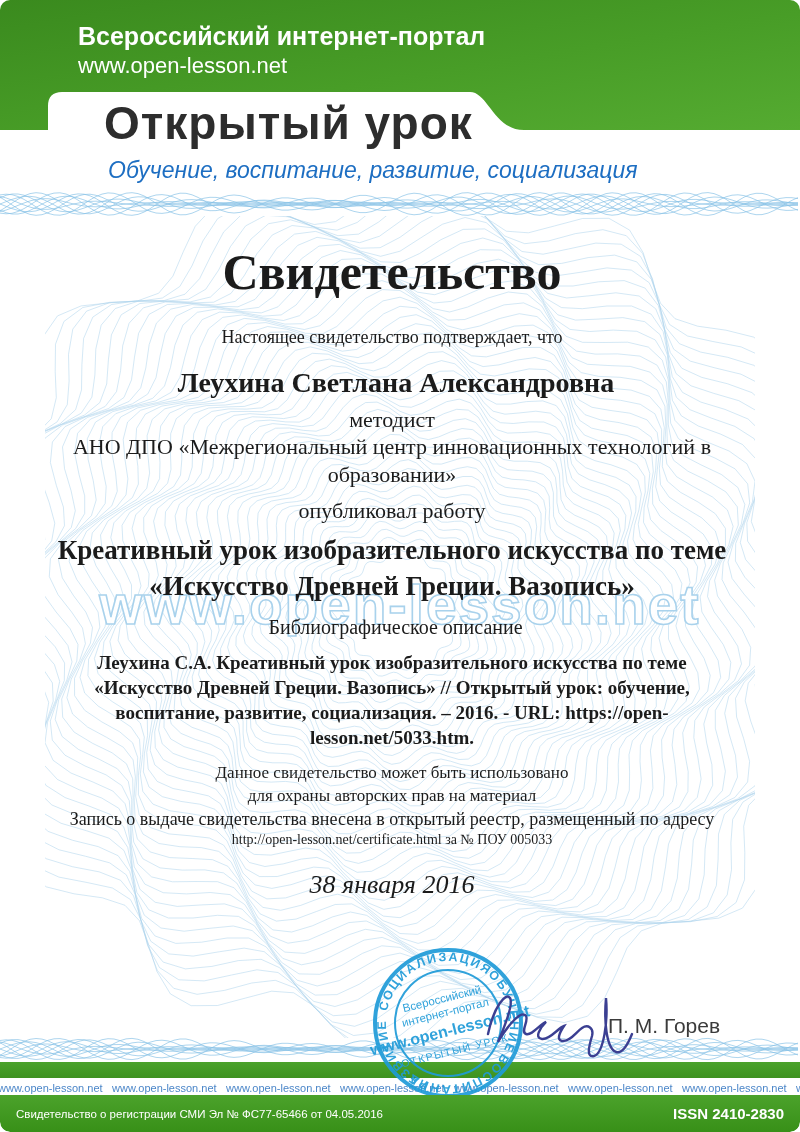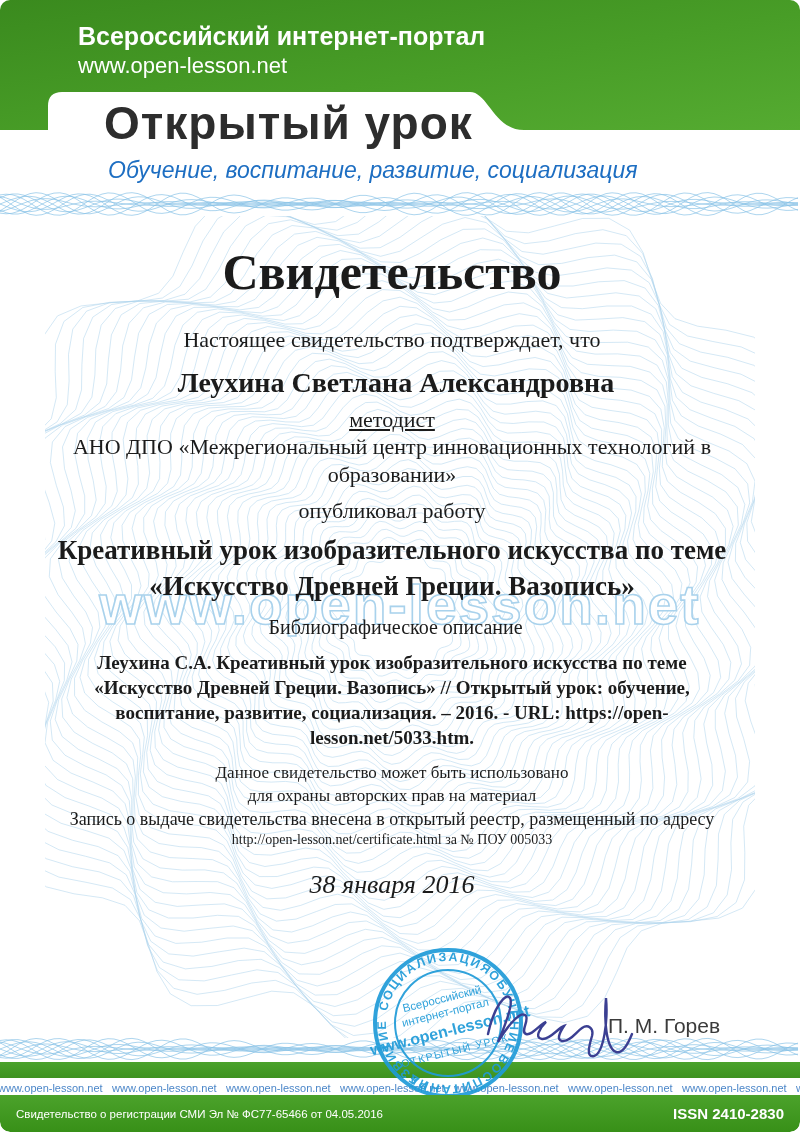--- a/index.html
+++ b/index.html
@@ -18,23 +18,23 @@
   .ribbon{position:absolute;left:0;z-index:2;}
   .ribbon path{fill:none;stroke:#86c0e6;stroke-width:.8;opacity:.85;}
   #ribbon-top{top:189px;}
   #ribbon-bottom{top:1035px;}
   #watermark-svg{position:absolute;top:560px;left:0;z-index:2;}
   
   .content{position:absolute;top:0;left:0;width:784px;height:1132px;z-index:3;
            font-family:"Liberation Serif","DejaVu Serif",serif;color:#1b1b1b;}
   .content > div{position:absolute;left:0;right:0;text-align:center;}
   .cert-title{top:243px;font-size:50px;font-weight:bold;}
-  .confirm{top:327px;font-size:22px;}
+  .confirm{top:327px;font-size:18px;}
   .name{top:367px;font-size:28px;font-weight:bold;margin-left:8px;}
-  .role{top:407px;font-size:22px;text-decoration:underline;}
+  .role{top:407px;font-size:22px;}
   .org{top:433px;font-size:22px;line-height:28px;}
   .org span{display:inline-block;max-width:720px;}
   .published{top:498px;font-size:22px;}
   .work{top:532px;font-size:27px;font-weight:bold;line-height:36px;}
   .work span{display:inline-block;max-width:760px;}
   .bib-label{top:616px;font-size:20px;margin-left:7px;}
   .bib{top:650px;font-size:19px;font-weight:bold;line-height:25px;}
   .bib span{display:inline-block;max-width:690px;}
   .usage1{top:763px;font-size:17px;}
   .usage2{top:786px;font-size:17px;}

